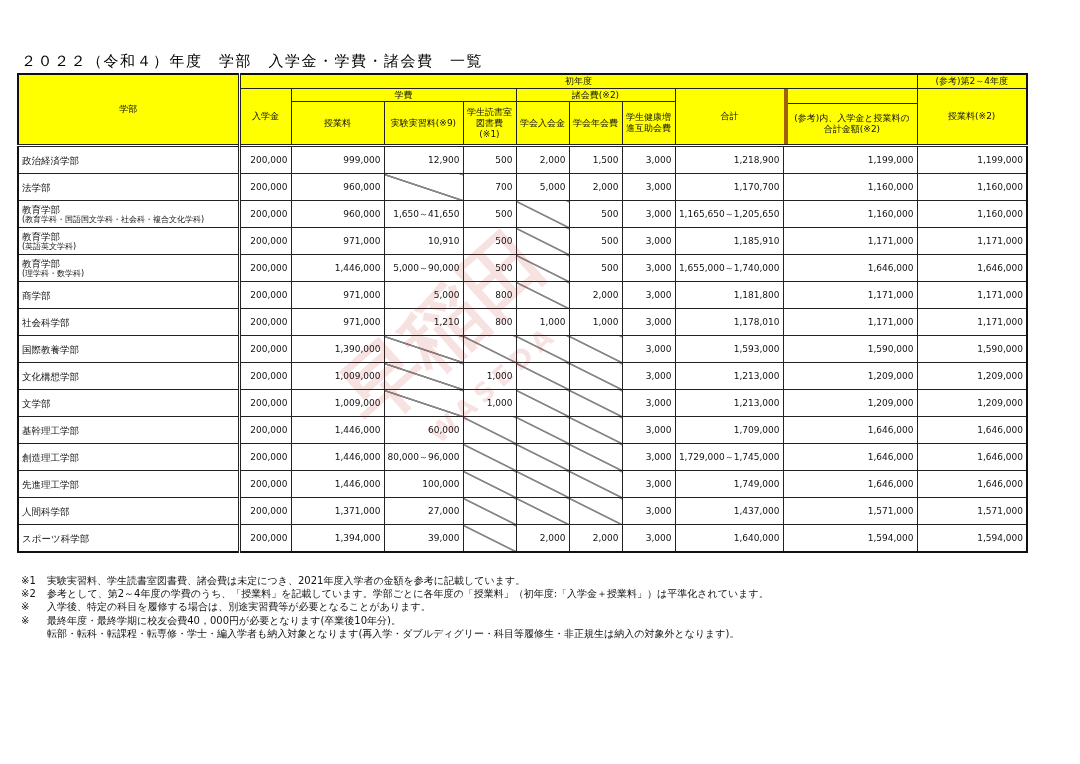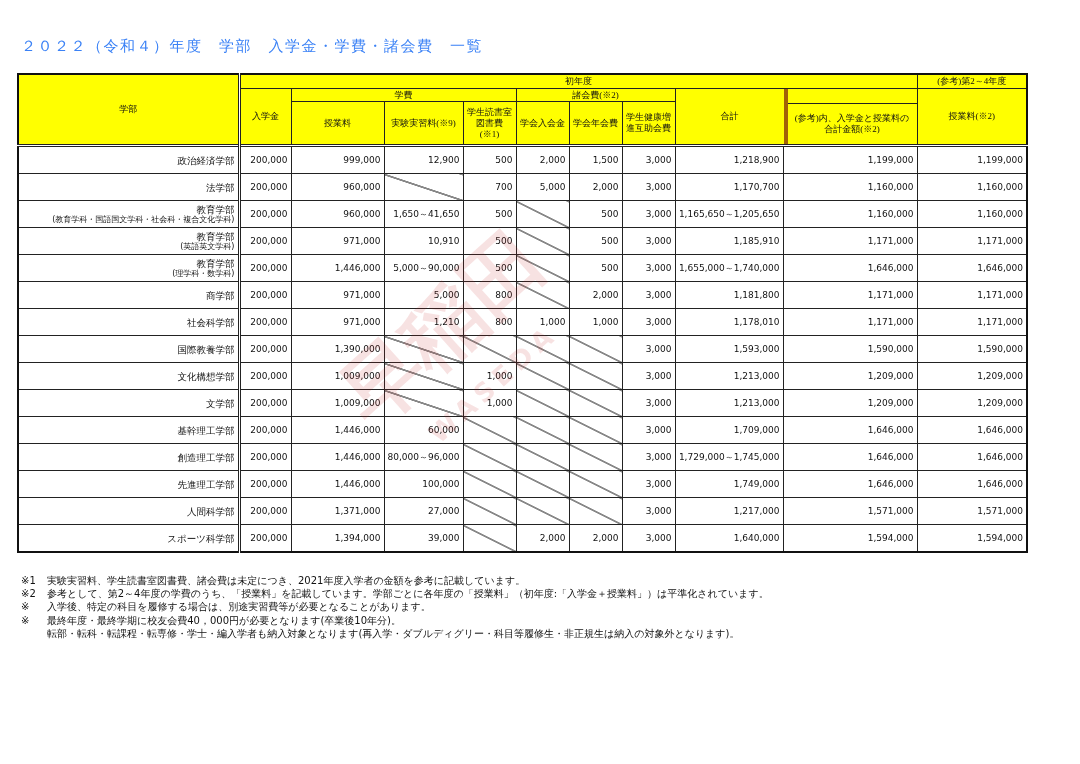--- a/index.html
+++ b/index.html
@@ -1,47 +1,47 @@
 <!DOCTYPE html>
 <html><head>
 <meta charset="utf-8">
 <style>
   html, body { margin: 0; padding: 0; background: #ffffff; }
   body {
     width: 1080px; height: 764px; position: relative; overflow: hidden;
     font-family: "DejaVu Sans", "Liberation Sans", sans-serif; color: #111;
   }
   .title {
-    position: absolute; left: 21px; top: 37px;
-    font-size: 15px; letter-spacing: 1.5px; color: #3b82f6;
+    position: absolute; left: 21px; top: 52px;
+    font-size: 15px; letter-spacing: 1.5px; color: #000000;
   }
   .unit {
     position: absolute; right: 56px; top: 55px;
     font-size: 10px; color: #111; margin-top: 20px;
   }
   table.fees {
     position: absolute; left: 17px; top: 73px;
     border-collapse: collapse; table-layout: fixed;
     font-size: 9px;
     border: 2px solid #111;
   }
   table.fees td, table.fees th {
     border: 1px solid #222; padding: 0 3px;
     overflow: hidden; white-space: nowrap;
   }
   table.fees thead th {
     background: #ffff00; font-weight: normal; text-align: center;
-    line-height: 11px; font-size: 9px; white-space: normal; font-family: Liberation Serif, serif;
+    line-height: 11px; font-size: 9px; white-space: normal;
   }
   table.fees thead tr.r1 th { height: 13px; }
   table.fees thead tr.r2 th { height: 12px; }
   table.fees thead tr.r3 th { height: 42px; }
   table.fees thead tr.r3 { border-bottom: 3px double #222; }
   table.fees tbody td { height: 26px; text-align: right; font-size: 9px; }
-  table.fees tbody td.dept { text-align: right; font-size: 9.5px; line-height: 11px; white-space: normal; }
+  table.fees tbody td.dept { text-align: left; font-size: 9.5px; line-height: 11px; white-space: normal; }
   table.fees tbody td.dept .sub { display: block; font-size: 8px; line-height: 9px; }
   table.fees td.sepL, table.fees th.sepL { border-left: 3px double #222; }
   table.fees td.slash {
     background:
       linear-gradient(to top right, transparent calc(50% - 0.6px), #111 calc(50% - 0.6px), #111 calc(50% + 0.6px), transparent calc(50% + 0.6px));
   }
   .notes {
     position: absolute; left: 21px; top: 574px;
     font-size: 10px; line-height: 13.2px; color: #111;
   }
@@ -276,21 +276,21 @@
       </tr>
       <tr>
         <td class="dept"><span>人間科学部</span></td>
         <td class="sepL">200,000</td>
         <td>1,371,000</td>
         <td>27,000</td>
         <td class="slash"></td>
         <td class="slash"></td>
         <td class="slash"></td>
         <td>3,000</td>
-        <td>1,217,000</td>
+        <td>1,437,000</td>
         <td>1,571,000</td>
         <td>1,571,000</td>
       </tr>
       <tr>
         <td class="dept"><span>スポーツ科学部</span></td>
         <td class="sepL">200,000</td>
         <td>1,394,000</td>
         <td>39,000</td>
         <td class="slash"></td>
         <td>2,000</td>

